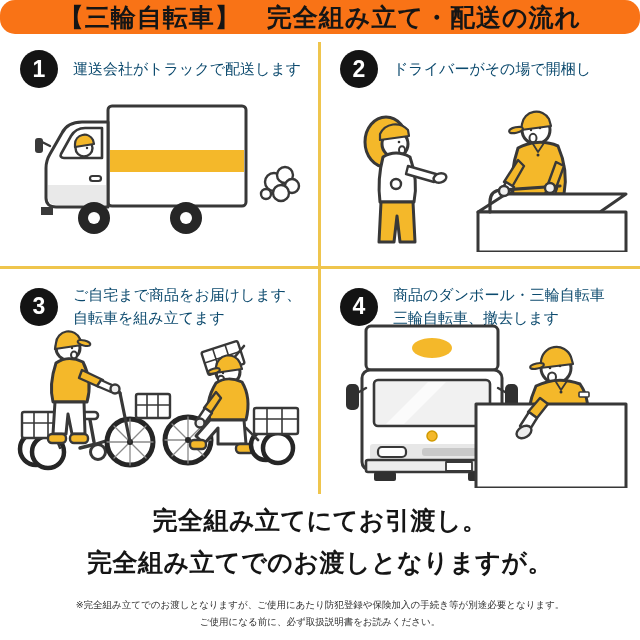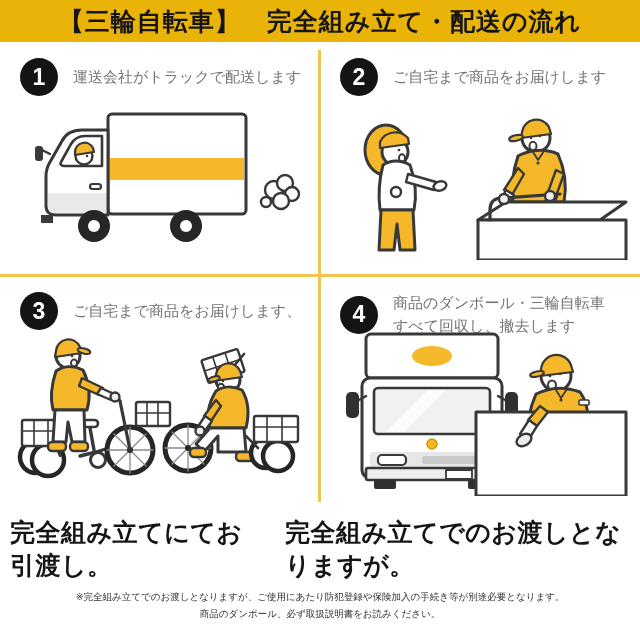--- a/index.html
+++ b/index.html
@@ -4,62 +4,62 @@
 <style>
   html,body{margin:0;padding:0;}
   body{
     width:640px;height:640px;overflow:hidden;background:#ffffff;
     font-family:"Liberation Sans","DejaVu Sans",sans-serif;color:#1c1c1c;
   }
   .page{position:relative;width:640px;height:640px;background:#fff;}
 
   
   .header{
-    height:42px;background:#eab308;display:flex;align-items:center;justify-content:center;
+    height:34px;background:#f97316;display:flex;align-items:center;justify-content:center;border-radius:15px;
   }
   .header h1{
     margin:0;font-size:25px;font-weight:900;color:#151515;letter-spacing:1px;
   }
 
   
   .grid{
     position:relative;width:640px;height:464px;
     display:grid;grid-template-columns:320px 320px;grid-template-rows:234px 230px;
   }
   .vdiv{position:absolute;left:318px;top:8px;width:3px;height:452px;background:#EFC54D;}
   .hdiv{position:absolute;left:0;top:232px;width:640px;height:3px;background:#EFC54D;}
   .cell{position:relative;padding:16px 0 0 20px;box-sizing:border-box;}
   .step-head{display:flex;align-items:center;gap:15px;}
   .num{
     width:38px;height:38px;border-radius:50%;background:#141414;color:#fff;
     display:flex;align-items:center;justify-content:center;
     font-size:23px;font-weight:bold;flex:0 0 auto;
   }
-  .cap{margin:0;font-size:15px;font-weight:500;line-height:1.5;color:#737373;}
+  .cap{margin:0;font-size:15px;font-weight:500;line-height:1.5;color:#0c4a6e;}
   .cap span{display:block;}
   .illus{position:absolute;left:8px;}
   .r1 .illus{top:58px;}
   .r2 .illus{top:52px;}
 
   
   .closing{
-    height:82px;display:flex;flex-direction:row;align-items:center;justify-content:flex-end;
+    height:82px;display:flex;flex-direction:column;align-items:center;justify-content:flex-end;
     gap:7px;padding-top:4px;box-sizing:border-box;
   }
   .hl{
     position:relative;display:inline-block;font-size:25px;font-weight:900;color:#151515;
     padding:1px 10px;letter-spacing:0.5px;
   }
   .hl::before{
     content:"";position:absolute;left:-2px;right:-2px;top:6px;bottom:-3px;
     background:#F3B81F;transform:skewX(-22deg);z-index:-1;
   }
 
   
-  .footer{margin-top:0;text-align:center;}
+  .footer{margin-top:16px;text-align:center;}
   .footer p{margin:0;font-size:9.5px;line-height:1.8;color:#2e2e2e;}
 
   svg{display:block;}
 </style>
 </head>
 <body>
 
 <div class="page">
 
   <div class="header">
@@ -112,21 +112,21 @@
             <circle cx="178" cy="126" r="6" fill="#fff" stroke="none"></circle>
           </g>
         </svg>
       </div>
     </div>
 
     <div class="cell r1">
       <div class="step-head">
         <div class="num">2</div>
         <p class="cap">
-          <span>ご自宅まで商品をお届けします</span>
+          <span>ドライバーがその場で開梱し</span>
           <span></span>
         </p>
       </div>
       <div class="illus">
         <svg width="300" height="160" viewBox="0 0 300 160">
           <g stroke="#383838" stroke-width="3" stroke-linejoin="round" stroke-linecap="round">
 
             <ellipse cx="58" cy="50" rx="21" ry="25" fill="#F4B82A"></ellipse>
             <circle cx="67" cy="52" r="13" fill="#fff"></circle>
             <path d="M52 42 A17 17 0 0 1 80 38 L81 44 L52 48 Z" fill="#F4B82A" stroke-width="2.2"></path>
@@ -161,20 +161,21 @@
           </g>
         </svg>
       </div>
     </div>
 
     <div class="cell r2">
       <div class="step-head">
         <div class="num">3</div>
         <p class="cap">
           <span>ご自宅まで商品をお届けします、</span>
+          <span>自転車を組み立てます</span>
         </p>
       </div>
       <div class="illus">
         <svg width="300" height="168" viewBox="0 0 300 168">
           <g stroke="#383838" stroke-width="3" stroke-linejoin="round" stroke-linecap="round">
 
             <circle cx="28" cy="129" r="16" fill="#fff" stroke="#262626" stroke-width="4.5"></circle>
             <circle cx="40" cy="132" r="16" fill="#fff" stroke="#262626" stroke-width="4.5"></circle>
             <g stroke-width="2.4" fill="#fff">
               <rect x="14" y="92" width="42" height="26" rx="2"></rect>
@@ -243,21 +244,21 @@
           </g>
         </svg>
       </div>
     </div>
 
     <div class="cell r2">
       <div class="step-head">
         <div class="num">4</div>
         <p class="cap">
           <span>商品のダンボール・三輪自転車</span>
-          <span>すべて回収し、撤去します</span>
+          <span>三輪自転車、撤去します</span>
         </p>
       </div>
       <div class="illus">
         <svg width="300" height="168" viewBox="0 0 300 168">
           <g stroke="#383838" stroke-width="3" stroke-linejoin="round" stroke-linecap="round">
 
             <rect x="38" y="6" width="132" height="44" rx="5" fill="#fff"></rect>
             <ellipse cx="104" cy="28" rx="20" ry="10" fill="#F4B82A" stroke="none"></ellipse>
             <rect x="34" y="50" width="140" height="100" rx="8" fill="#fff"></rect>
             <rect x="46" y="60" width="116" height="46" rx="4" fill="#f1f1f1" stroke-width="2.6"></rect>
@@ -301,16 +302,16 @@
     <div class="hl">
       <span>完全組み立てにてお引渡し。</span>
     </div>
     <div class="hl">
       <span>完全組み立てでのお渡しとなりますが。</span>
     </div>
   </div>
 
   <div class="footer">
     <p>※完全組み立てでのお渡しとなりますが、ご使用にあたり防犯登録や保険加入の手続き等が別途必要となります。</p>
-    <p>商品のダンボール、必ず取扱説明書をお読みください。</p>
+    <p>ご使用になる前に、必ず取扱説明書をお読みください。</p>
   </div>
 
 </div>
 
 </body></html>

